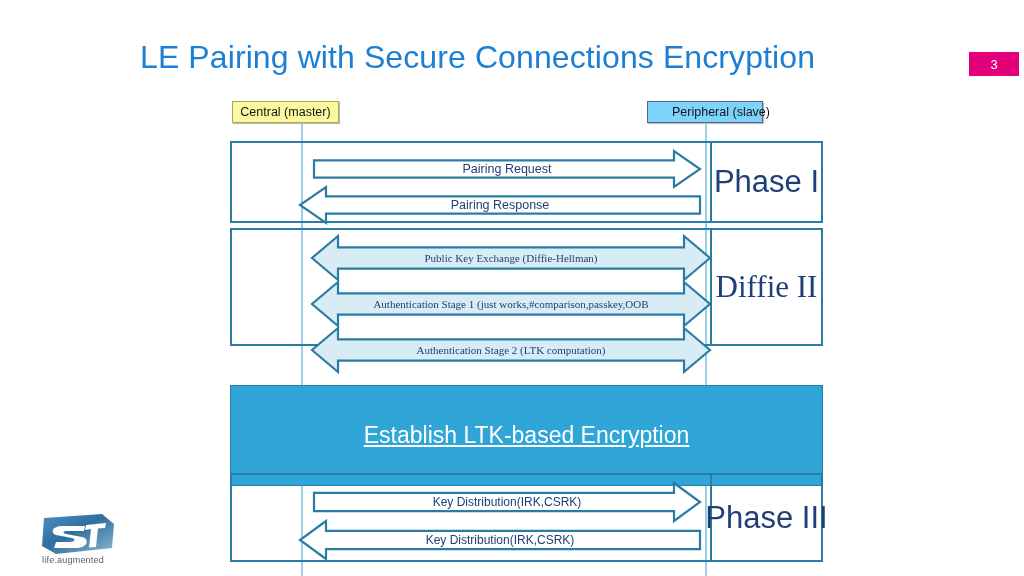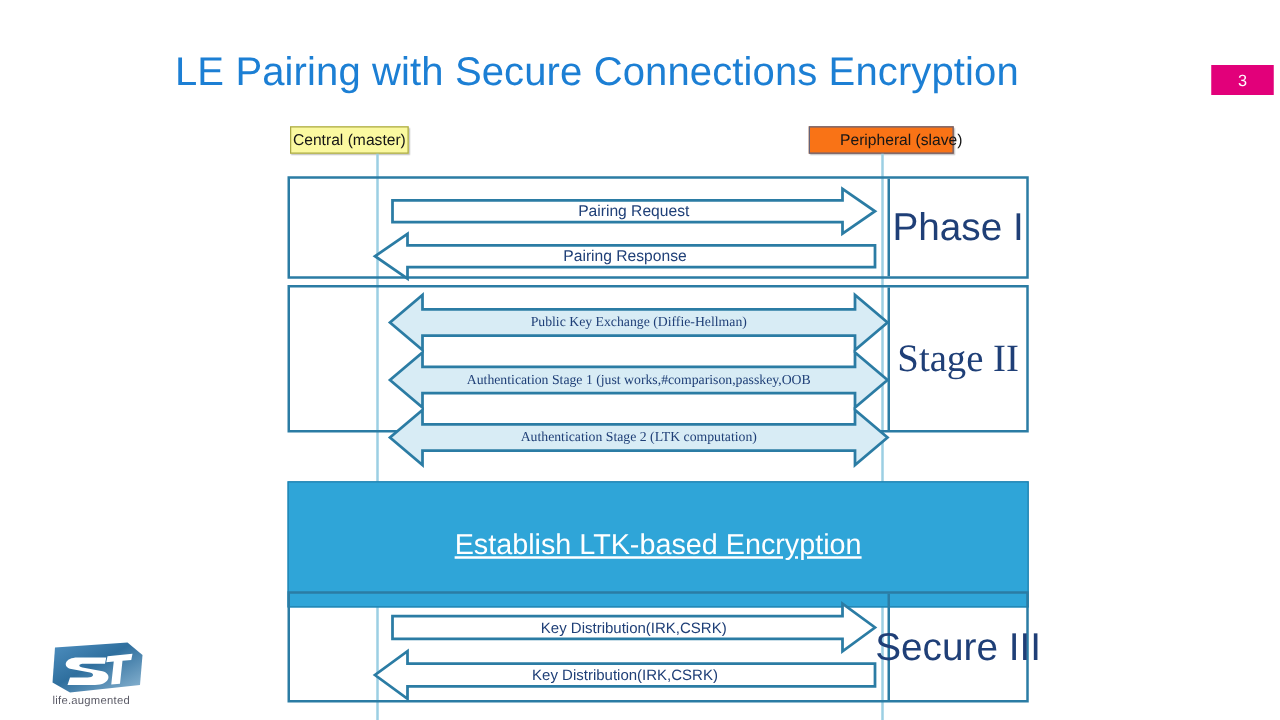--- a/index.html
+++ b/index.html
@@ -33,22 +33,22 @@
     position:absolute;
     border:1px solid #7a7a8c;
     font-size:12.5px;
     color:#161616;
     display:flex;align-items:center;justify-content:center;
     box-sizing:border-box;
     padding:0 6px;
     white-space:nowrap;
     box-shadow:1px 1px 1px rgba(0,0,0,.25);
   }
-  .role-central{left:232px;top:101px;width:95px;height:22px;background:#fbf9a0;border-color:#a9a945;}
-  .role-peripheral{left:647px;top:101px;width:116px;height:22px;background:#f97316;border-color:#62627a;padding-left:38px;}
+  .role-central{left:232px;top:101px;width:107px;height:22px;background:#fbf9a0;border-color:#a9a945;}
+  .role-peripheral{left:647px;top:101px;width:116px;height:22px;background:#7dd3fc;border-color:#62627a;padding-left:38px;}
 
   
   .lifeline{
     position:absolute;width:2px;background:#9ccfe3;top:123px;height:453px;
   }
   .lifeline.left{left:301px;}
   .lifeline.right{left:705px;}
 
   
   .phase-box{
@@ -155,42 +155,42 @@
           <div class="atext" style="font-size:11px">Authentication Stage 1 (just works,#comparison,passkey,OOB</div>
         </div>
         <div class="arrow" style="left: 68px; top: 98px; width: 398px; height: 44px;">
           <svg width="398" height="44" viewBox="0 0 398 44">
             <path d="M26,11.440000000000001 L372,11.440000000000001 L372,0 L398,22 L372,44 L372,32.56 L26,32.56 L26,44 L0,22 L26,0 Z" fill="#d8ecf5" stroke="#2b7ca4" stroke-width="2.2" stroke-linejoin="miter"></path>
           </svg>
           <div class="atext" style="font-size:11px">Authentication Stage 2 (LTK computation)</div>
         </div>
       </div>
     <div class="phase-divider"></div>
-    <div class="phase-label">Stage II</div>
+    <div class="phase-label">Diffie II</div>
   </div>
 
   <div class="banner" style="background: rgb(47, 165, 216); color: rgb(255, 255, 255);">Establish LTK-based Encryption</div>
 
   <div class="phase-box" id="phase3">
     <div class="arrow-area">
         <div class="arrow" style="left: 70px; top: 8px; width: 386px; height: 38px;">
           <svg width="386" height="38" viewBox="0 0 386 38">
             <path d="M0,9.88 L360,9.88 L360,0 L386,19 L360,38 L360,28.119999999999997 L0,28.119999999999997 Z" fill="#ffffff" stroke="#2b7ca4" stroke-width="2.2" stroke-linejoin="miter"></path>
           </svg>
           <div class="atext" style="font-size:12px">Key Distribution(IRK,CSRK)</div>
         </div>
         <div class="arrow" style="left: 56px; top: 46px; width: 400px; height: 38px;">
           <svg width="400" height="38" viewBox="0 0 400 38">
             <path d="M400,9.88 L26,9.88 L26,0 L0,19 L26,38 L26,28.119999999999997 L400,28.119999999999997 Z" fill="#ffffff" stroke="#2b7ca4" stroke-width="2.2" stroke-linejoin="miter"></path>
           </svg>
           <div class="atext" style="font-size:12px">Key Distribution(IRK,CSRK)</div>
         </div>
       </div>
     <div class="phase-divider"></div>
-    <div class="phase-label">Secure III</div>
+    <div class="phase-label">Phase III</div>
   </div>
 
   <svg class="st-logo" viewBox="0 0 90 56">
     <defs>
       <linearGradient id="stg" x1="0" y1="0" x2="1" y2="1">
         <stop offset="0%" stop-color="#4e8fc0"></stop>
         <stop offset="45%" stop-color="#2f6f9e"></stop>
         <stop offset="100%" stop-color="#8fb8d4"></stop>
       </linearGradient>
     </defs>

